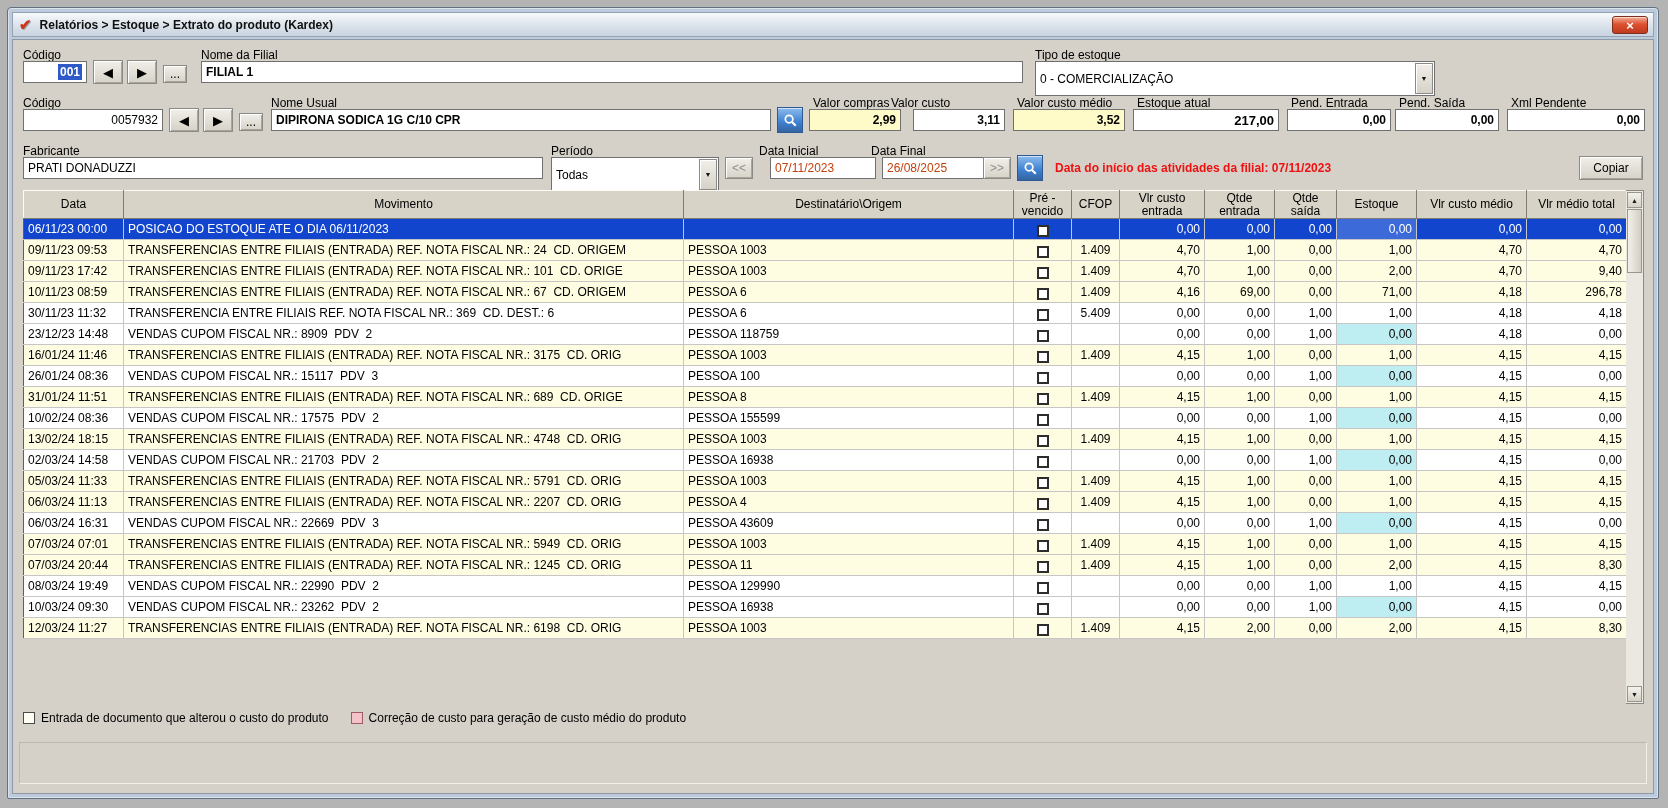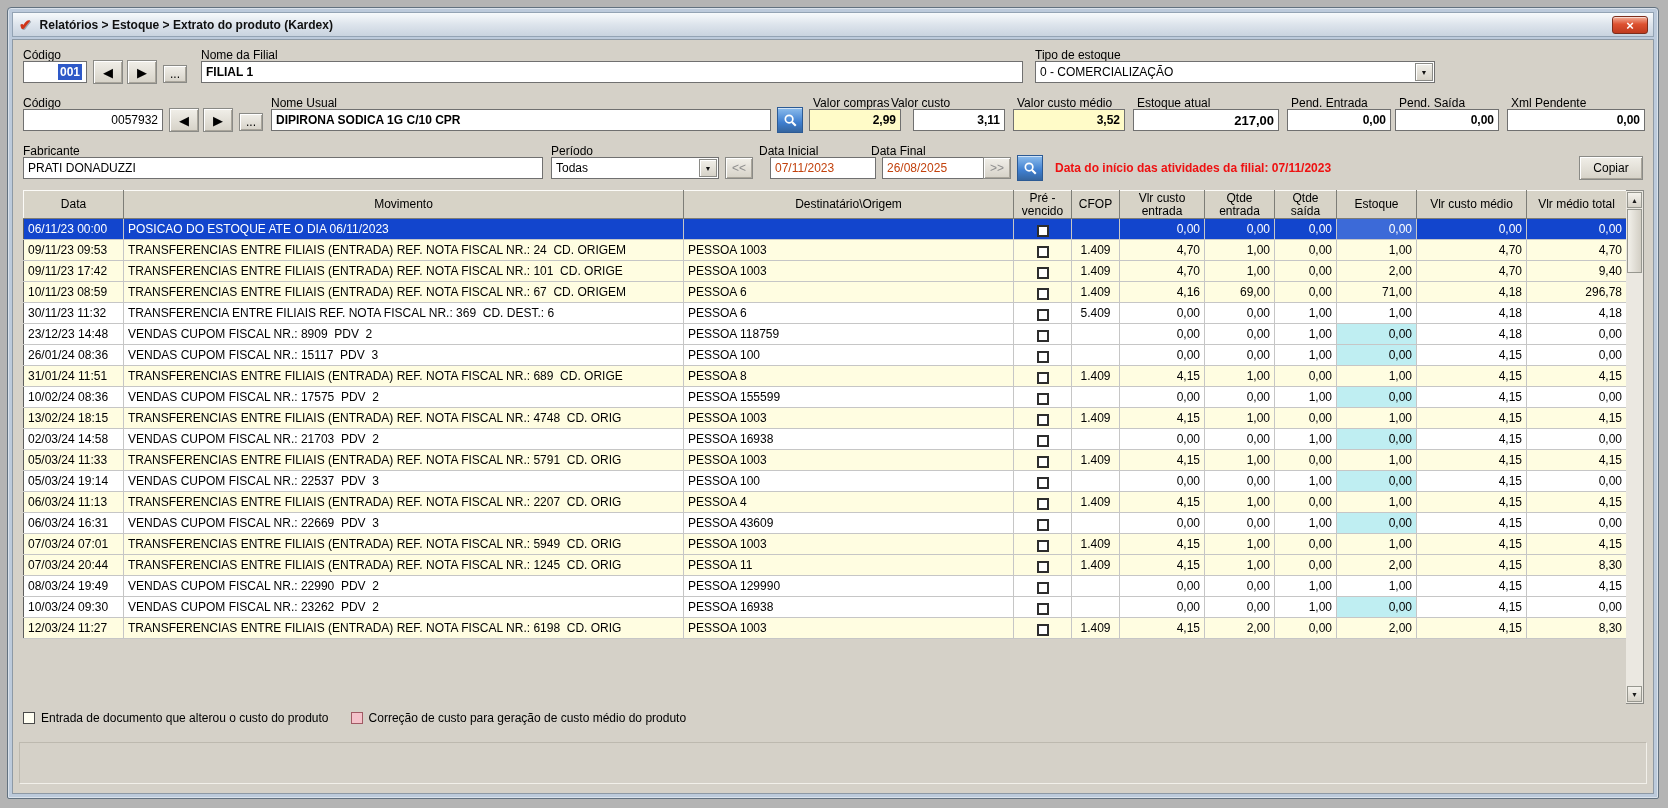--- a/index.html
+++ b/index.html
@@ -62,21 +62,21 @@
     cursor:default; font-size:12px;
   }
   .btn.arrow { font-size:13px; }
   .btn.disabled { color:#8e8e8e; }
   .mag {
     background:linear-gradient(#8cbcec,#3f7fd0 60%,#35659f);
     border:1px solid #2c5a94;
     box-shadow: inset 0 1px 0 rgba(255,255,255,.6);
   }
   .combo {
-    position:absolute; height:22px; background:#fff;
+    position:absolute; height:35px; background:#fff;
     border:1px solid #707070;
     display:flex; align-items:center; padding:0 20px 0 4px;
     white-space:nowrap; overflow:hidden;
   }
   .combo-btn {
     position:absolute; right:1px; top:1px; bottom:1px; width:18px;
     background:linear-gradient(#f1efe9,#d6d2c8);
     border:1px solid #8a8a86;
     box-shadow: inset 1px 1px 0 #ffffff;
     display:flex; align-items:center; justify-content:center;
@@ -390,20 +390,33 @@
             <td>PESSOA 118759</td>
             <td class="ctr"><div class="cbx"></div></td>
             <td class="ctr"></td>
             <td class="num">0,00</td>
             <td class="num">0,00</td>
             <td class="num">1,00</td>
             <td class="num cy">0,00</td>
             <td class="num">4,18</td>
             <td class="num">0,00</td>
           </tr>
+          <tr class="ry">
+            <td>16/01/24 11:46</td>
+            <td>TRANSFERENCIAS ENTRE FILIAIS (ENTRADA) REF. NOTA FISCAL NR.: 3175  CD. ORIG</td>
+            <td>PESSOA 1003</td>
+            <td class="ctr"><div class="cbx"></div></td>
+            <td class="ctr">1.409</td>
+            <td class="num">4,15</td>
+            <td class="num">1,00</td>
+            <td class="num">0,00</td>
+            <td class="num">1,00</td>
+            <td class="num">4,15</td>
+            <td class="num">4,15</td>
+          </tr>
           <tr class="rw">
             <td>26/01/24 08:36</td>
             <td>VENDAS CUPOM FISCAL NR.: 15117  PDV  3</td>
             <td>PESSOA 100</td>
             <td class="ctr"><div class="cbx"></div></td>
             <td class="ctr"></td>
             <td class="num">0,00</td>
             <td class="num">0,00</td>
             <td class="num">1,00</td>
             <td class="num cy">0,00</td>
@@ -467,33 +480,20 @@
             <td>TRANSFERENCIAS ENTRE FILIAIS (ENTRADA) REF. NOTA FISCAL NR.: 5791  CD. ORIG</td>
             <td>PESSOA 1003</td>
             <td class="ctr"><div class="cbx"></div></td>
             <td class="ctr">1.409</td>
             <td class="num">4,15</td>
             <td class="num">1,00</td>
             <td class="num">0,00</td>
             <td class="num">1,00</td>
             <td class="num">4,15</td>
             <td class="num">4,15</td>
-          </tr>
-          <tr class="rw">
-            <td>05/03/24 19:14</td>
-            <td>VENDAS CUPOM FISCAL NR.: 22537  PDV  3</td>
-            <td>PESSOA 100</td>
-            <td class="ctr"><div class="cbx"></div></td>
-            <td class="ctr"></td>
-            <td class="num">0,00</td>
-            <td class="num">0,00</td>
-            <td class="num">1,00</td>
-            <td class="num cy">0,00</td>
-            <td class="num">4,15</td>
-            <td class="num">0,00</td>
           </tr>
           <tr class="ry">
             <td>06/03/24 11:13</td>
             <td>TRANSFERENCIAS ENTRE FILIAIS (ENTRADA) REF. NOTA FISCAL NR.: 2207  CD. ORIG</td>
             <td>PESSOA 4</td>
             <td class="ctr"><div class="cbx"></div></td>
             <td class="ctr">1.409</td>
             <td class="num">4,15</td>
             <td class="num">1,00</td>
             <td class="num">0,00</td>

